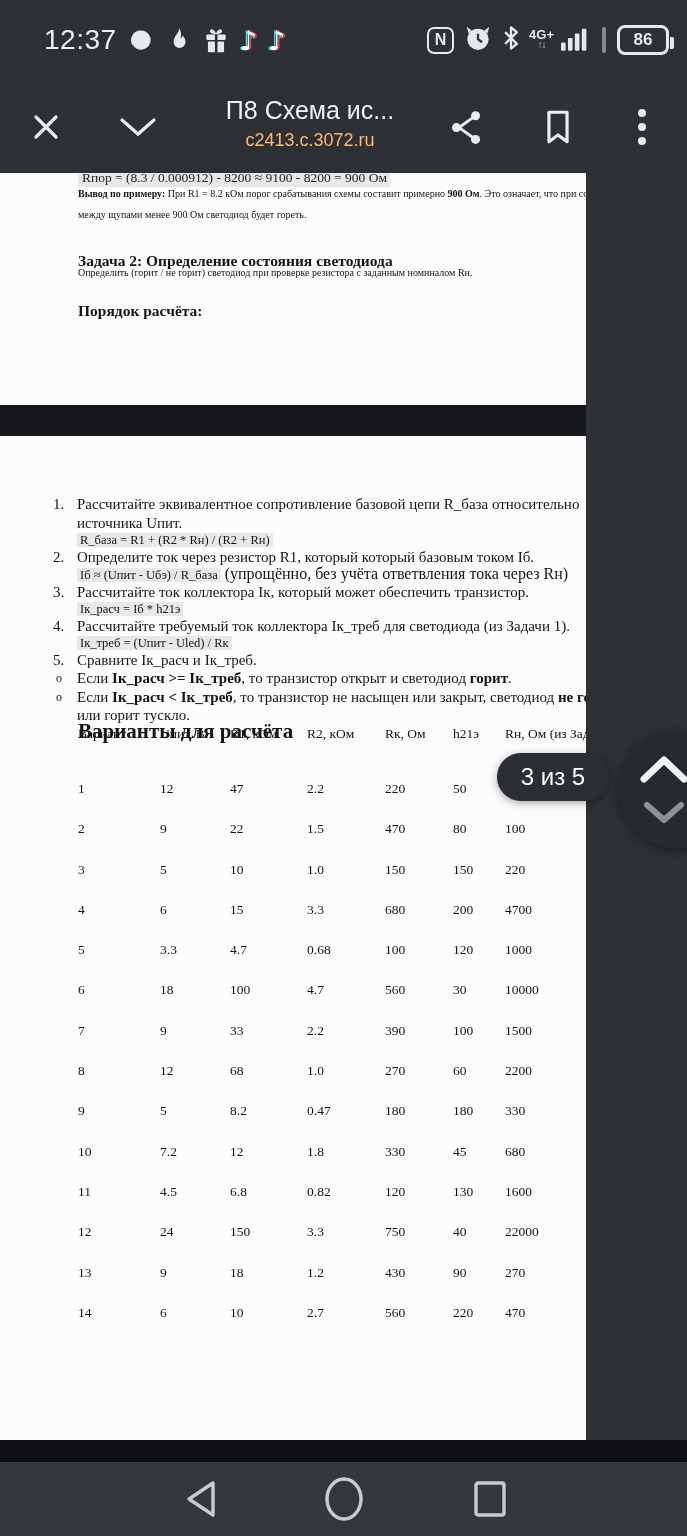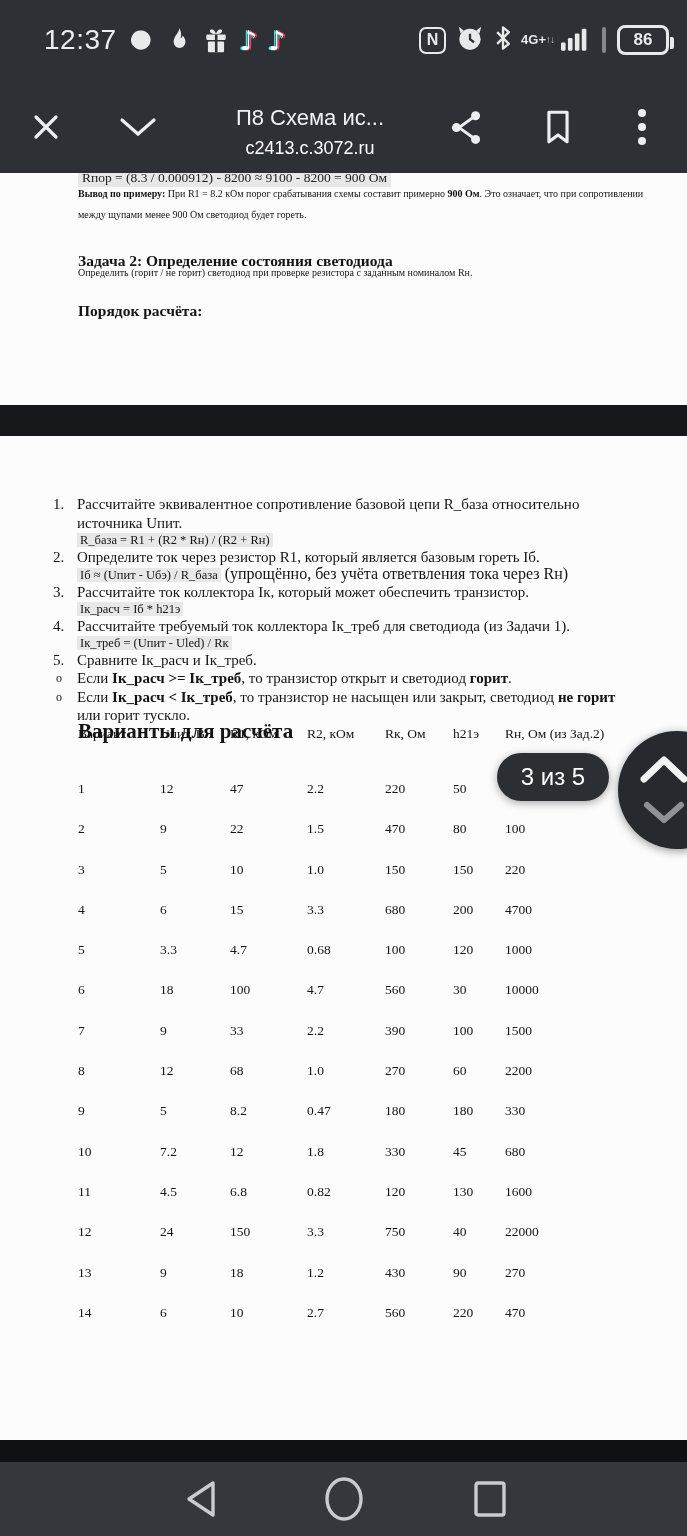--- a/index.html
+++ b/index.html
@@ -11,35 +11,35 @@
   
   .status-bar { position:absolute; top:0; left:0; width:687px; height:80px;padding-left:36px; }
   .time { position:absolute; left:44px; top:24px; font-size:28px; color:#eceef0; letter-spacing:0.5px; }
   .notif-icons { position:absolute; left:127px; top:26px; display:flex; gap:11px; align-items:center; height:30px; }
   .notif-icons svg { display:block; }
   .tiktok-note { font-size:27px; color:#fff; line-height:28px;
     text-shadow:-2px 0 0 #3ae6e0, 2px 0 0 #ff3b5c; font-family:"DejaVu Sans", sans-serif; }
   .right-icons { position:absolute; right:18px; top:22px; display:flex; gap:9px; align-items:center; height:36px; }
   .nfc-box { width:27px; height:27px; border:2.5px solid #e7e9eb; border-radius:7px;
     display:flex; align-items:center; justify-content:center; color:#e7e9eb; font-weight:bold; font-size:16px; }
-  .net-block { display:flex; align-items:center; line-height:10px; margin-right:-2px; }
+  .net-block { display:flex; flex-direction:column; align-items:center; line-height:10px; margin-right:-2px; }
   .net-label { color:#e7e9eb; font-size:13px; font-weight:bold; }
   .net-arrows { color:#c4c7ca; font-size:10px; letter-spacing:-1px; }
   .divider-bar { width:4px; height:26px; background:#85888d; border-radius:2px; margin:0 2px; }
   .battery { position:relative; width:52px; height:30px; border:3px solid #e7e9eb; border-radius:8px;
     display:flex; align-items:center; justify-content:center; color:#e7e9eb; font-size:17px; font-weight:bold; }
   .battery-nub { position:absolute; right:-8px; top:9px; width:4px; height:12px; background:#e7e9eb; border-radius:0 2px 2px 0; }
   
   .app-header { position:absolute; top:80px; left:0; width:687px; height:93px; }
   .hbtn { position:absolute; top:0; height:93px; display:flex; align-items:center; justify-content:center; cursor:pointer; }
   .title-block { position:absolute; left:170px; top:14px; width:280px; text-align:center; }
-  .doc-title { color:#f2f3f5; font-size:22px; line-height:32px; white-space:nowrap;margin-top:8px; }
-  .doc-url { color:#ffffff; font-size:18px; line-height:28px; }
-  
-  .doc { position:absolute; top:173px; left:0; width:687px; height:1267px; background:#fcfcfc; overflow:hidden;
+  .doc-title { color:#f2f3f5; font-size:25px; line-height:32px; white-space:nowrap; }
+  .doc-url { color:#fdba74; font-size:18px; line-height:28px; }
+  
+  .doc { position:absolute; top:173px; left:0; width:586px; height:1267px; background:#fcfcfc; overflow:hidden;
     font-family:"Liberation Serif", serif; color:#141414; }
   .page-band { position:absolute; top:232px; left:0; width:687px; height:31px; background:#15171b; }
   .f-top { position:absolute; top:-5px; left:78px; font-size:13.5px; line-height:19px;
     background:#e8e8e8; color:#222; padding:0 4px; white-space:nowrap; }
   .para { position:absolute; left:78px; width:568px; font-size:10px; line-height:20.5px; }
   .para1 { top:11px; }
   .h-task2 { position:absolute; top:71px; left:78px; font-size:15.5px; font-weight:bold;margin-top:8px; }
   .para2 { top:90px; }
   .h-order { position:absolute; top:129px; left:78px; font-size:15.5px; font-weight:bold; }
   .b { font-weight:bold; }
@@ -199,21 +199,21 @@
         <div class="step">
           <div class="step-num" style="display: inline-block;">1.</div>
           <div class="step-body">
             <div class="step-text">Рассчитайте эквивалентное сопротивление базовой цепи R_база относительно источника Uпит.</div>
             <div class="step-formula"><span class="hl">R_база = R1 + (R2 * Rн) / (R2 + Rн)</span></div>
           </div>
         </div>
         <div class="step">
           <div class="step-num" style="display: inline-block;">2.</div>
           <div class="step-body">
-            <div class="step-text">Определите ток через резистор R1, который является базовым гореть Iб.</div>
+            <div class="step-text">Определите ток через резистор R1, который который базовым током Iб.</div>
             <div class="step-formula"><span class="hl">Iб ≈ (Uпит - Uбэ) / R_база</span><span class="fsuffix"> (упрощённо, без учёта ответвления тока через Rн)</span></div>
           </div>
         </div>
         <div class="step">
           <div class="step-num" style="display: inline-block;">3.</div>
           <div class="step-body">
             <div class="step-text">Рассчитайте ток коллектора Iк, который может обеспечить транзистор.</div>
             <div class="step-formula"><span class="hl">Iк_расч = Iб * h21э</span></div>
           </div>
         </div>

